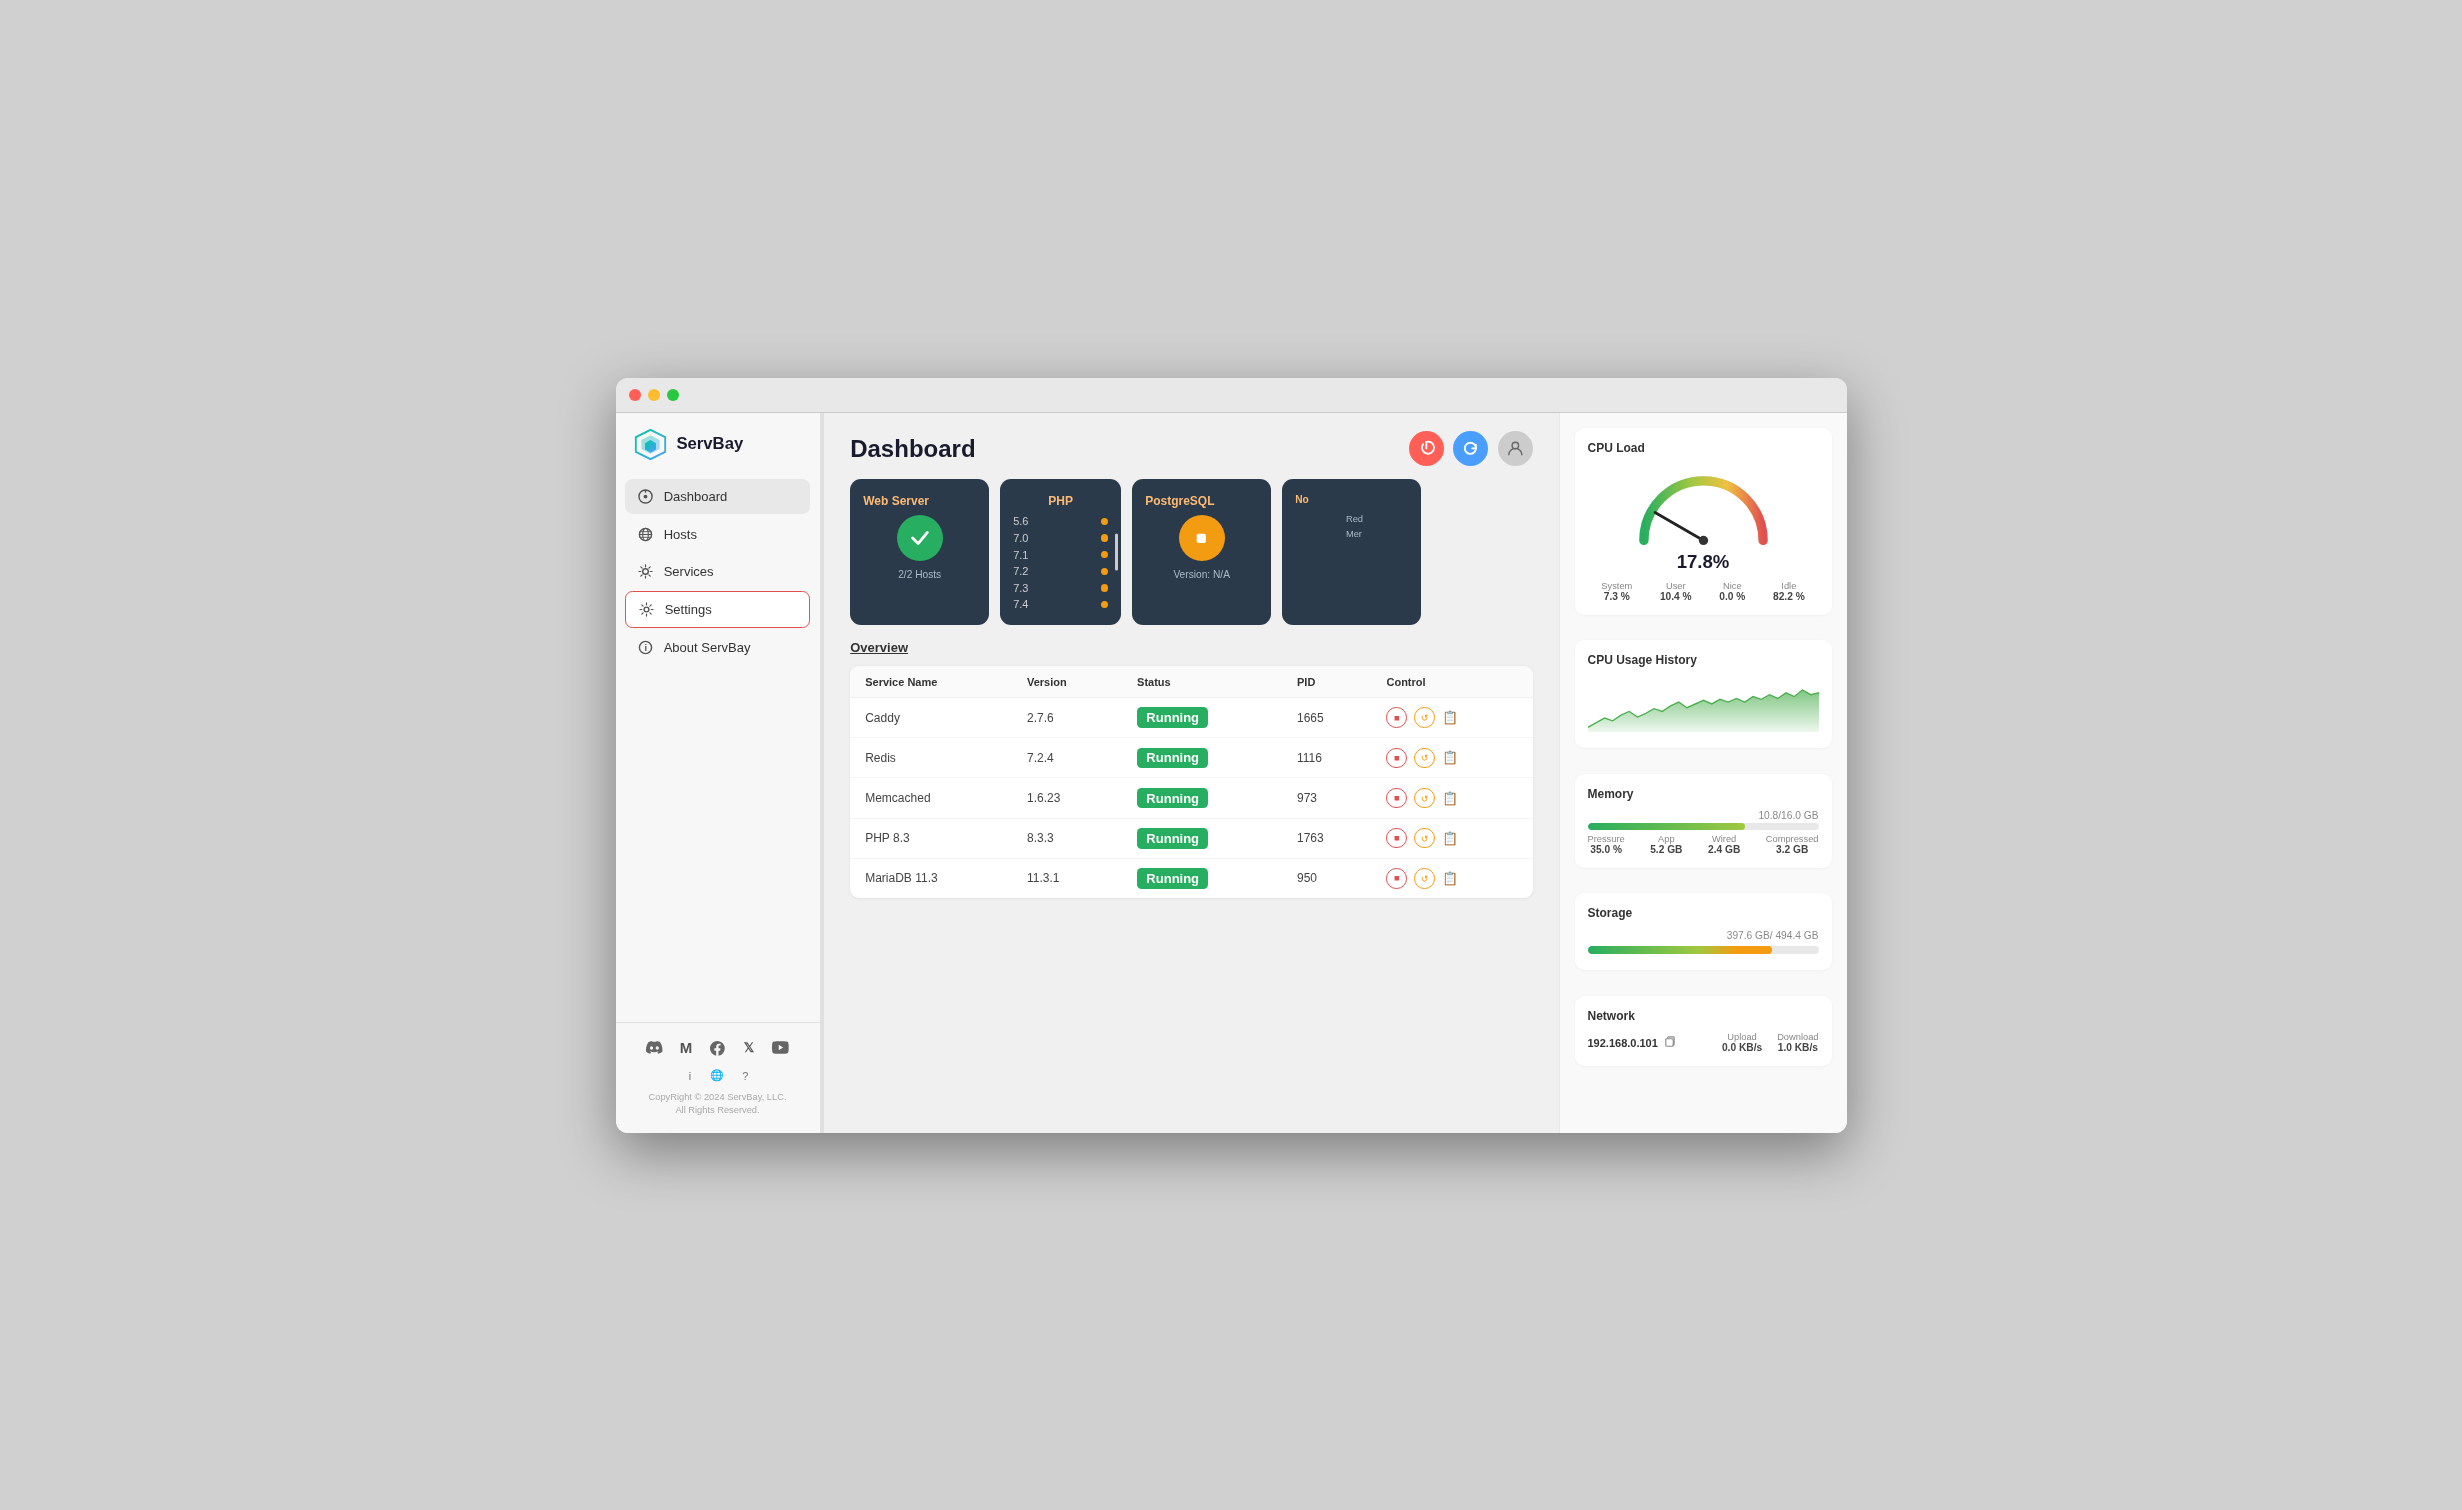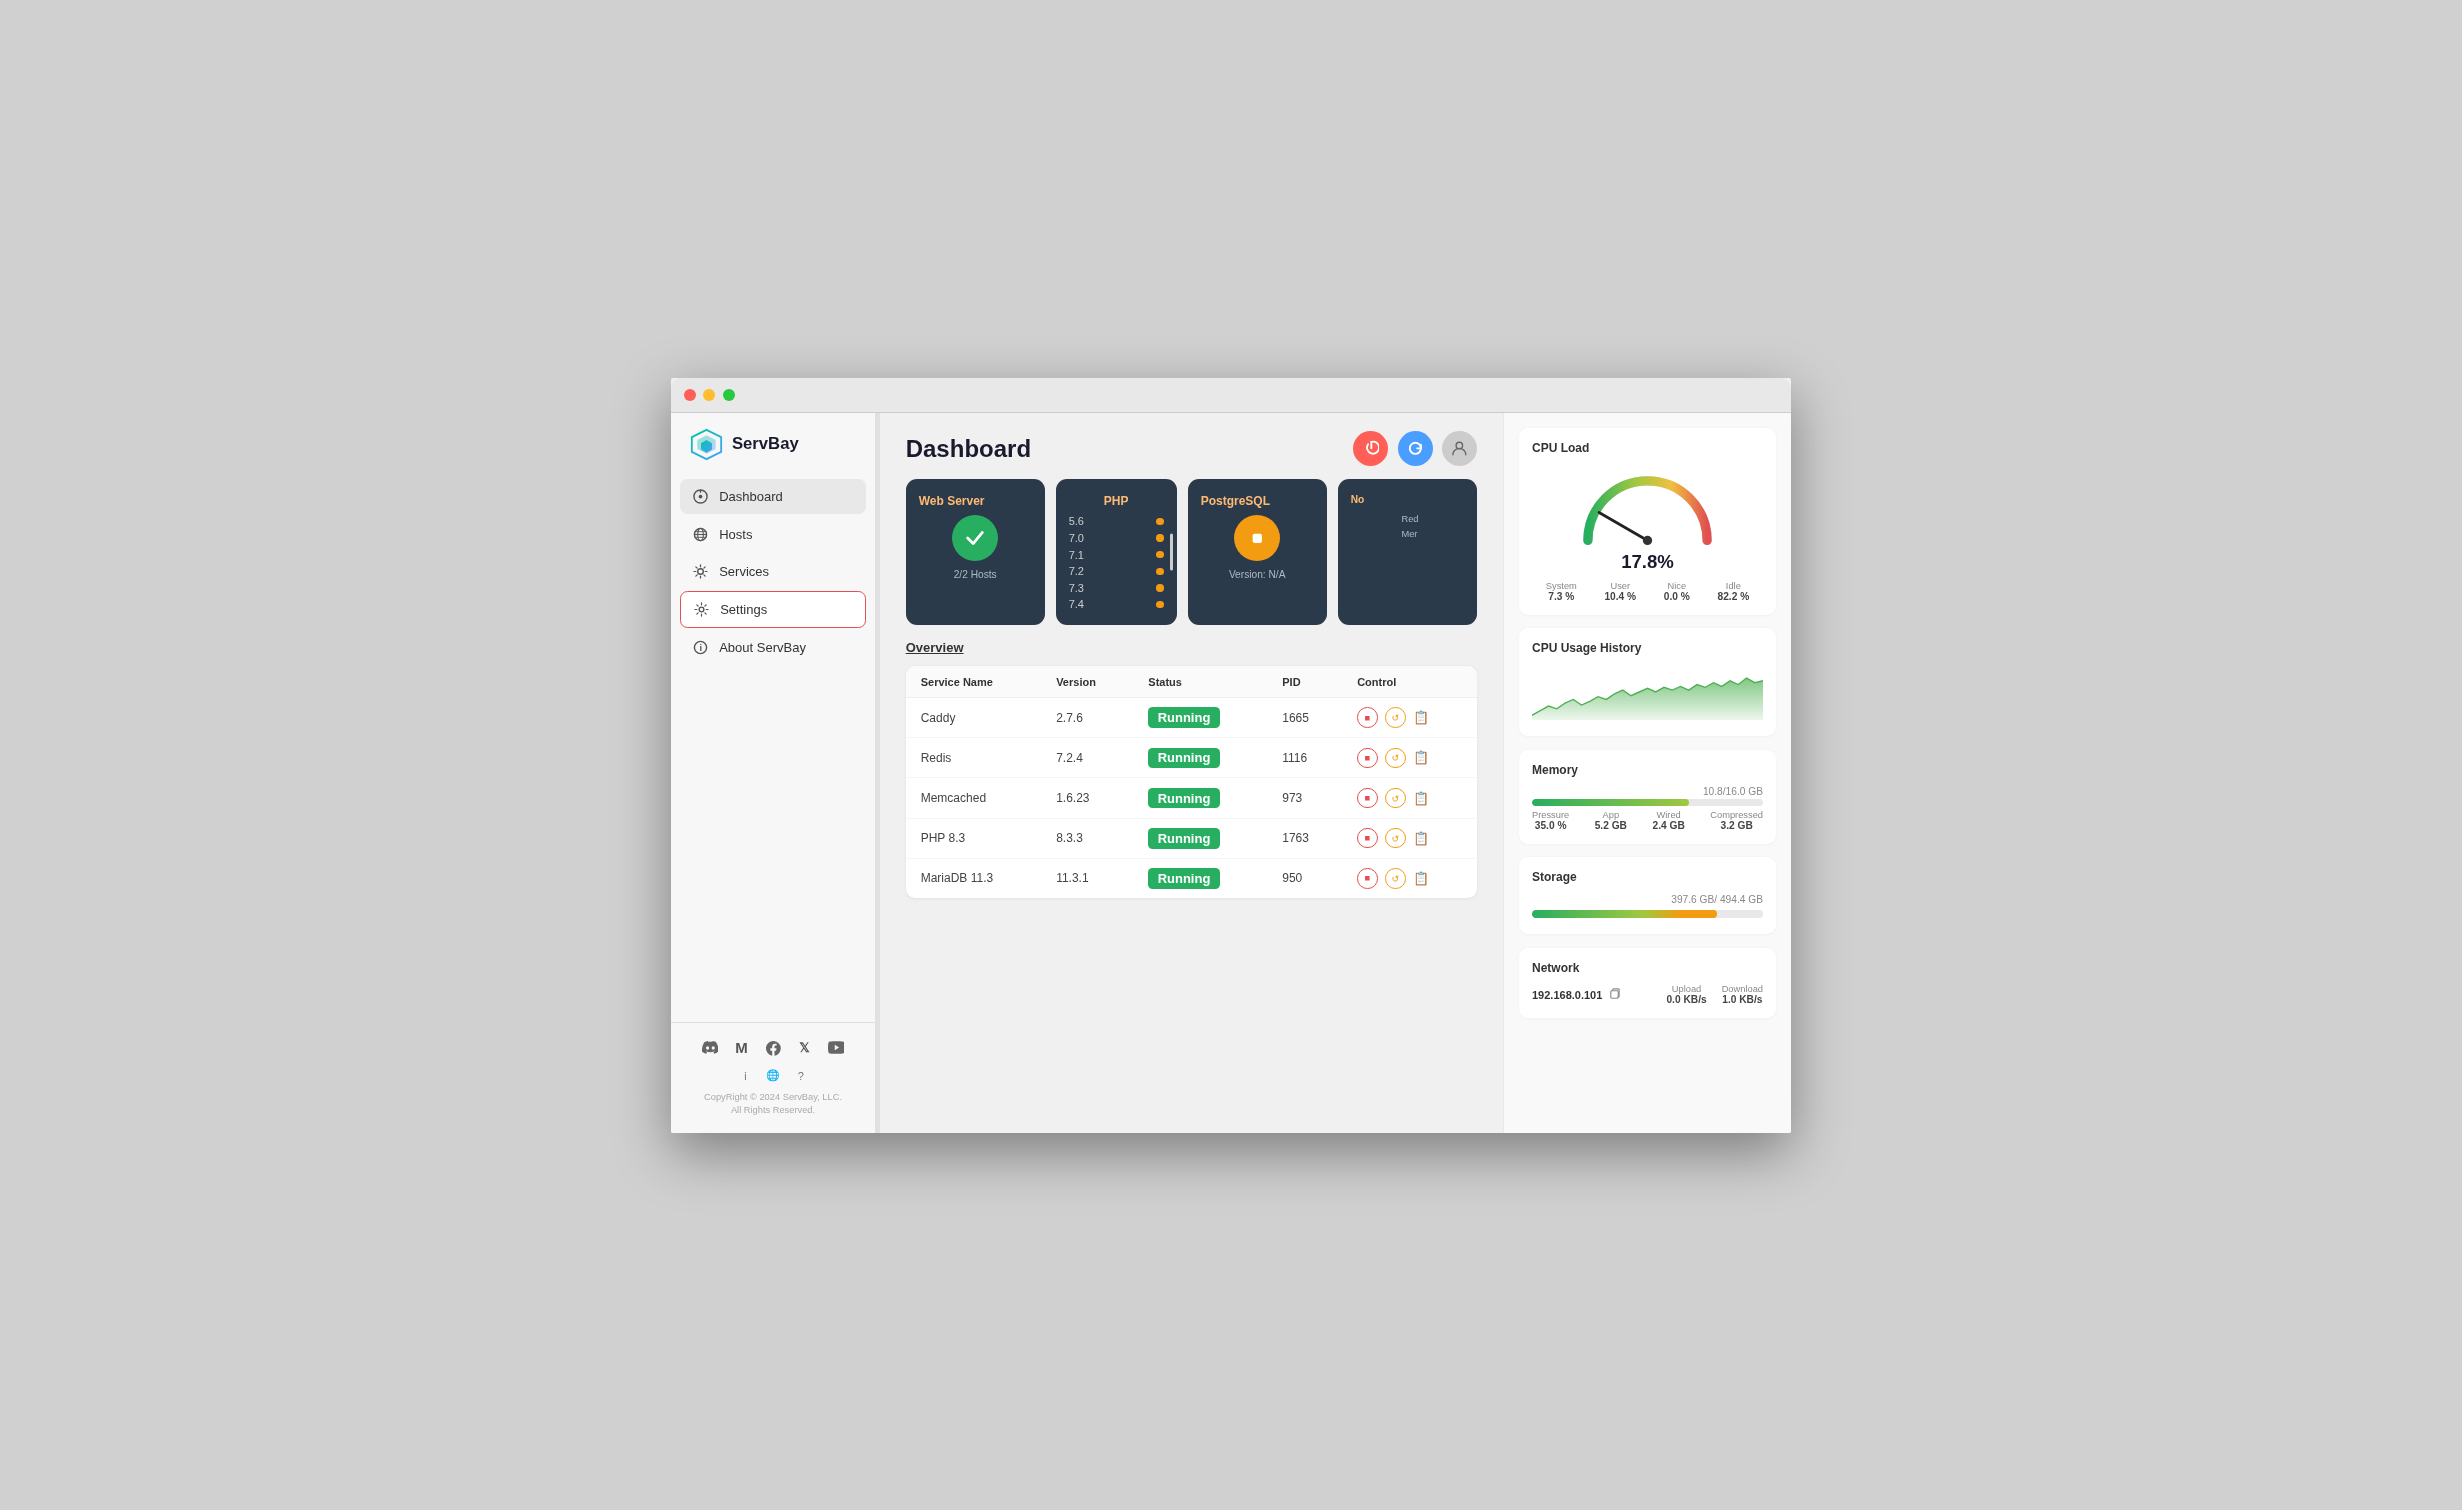--- a/index.html
+++ b/index.html
@@ -5,24 +5,24 @@
     * { box-sizing: border-box; margin: 0; padding: 0; }
     body {
       background: #d0d0d0;
       display: flex;
       align-items: center;
       justify-content: center;
       min-height: 100vh;
       font-family: -apple-system, BlinkMacSystemFont, 'Segoe UI', sans-serif;
     }
     .window {
-      width: 1120px;
+      width: 1231px;
       height: 755px;
       background: #f0f0f0;
-      border-radius: 2px;
+      border-radius: 12px;
       box-shadow: 0 18.6px 56px rgba(0,0,0,0.4);
       display: flex;
       flex-direction: column;
       overflow: hidden;
     }
     .titlebar {
       height: 35px;
       background: #e8e8e8;
       border-radius: 11px 11px 0 0;
       display: flex;
@@ -340,21 +340,21 @@
     .ctrl-restart { border-color: #f39c12; color: #f39c12; }
     .ctrl-log { font-size: 13px; color: #888; cursor: pointer; }
     
     .right-panel {
       width: 288px;
       min-width: 288px;
       background: #f9f9f9;
       border-left: 0.9px solid #e8e8e8;
       display: flex;
       flex-direction: column;
-      gap: 4px;
+      gap: 16px;
       overflow-y: auto;
       padding: 15px;
     }
     .panel-section {
       background: white;
       border-radius: 9.3px;
       padding: 13px;
       margin-bottom: 9.3px;
       box-shadow: 0 0.9px 2.8px rgba(0,0,0,0.04);
     }

